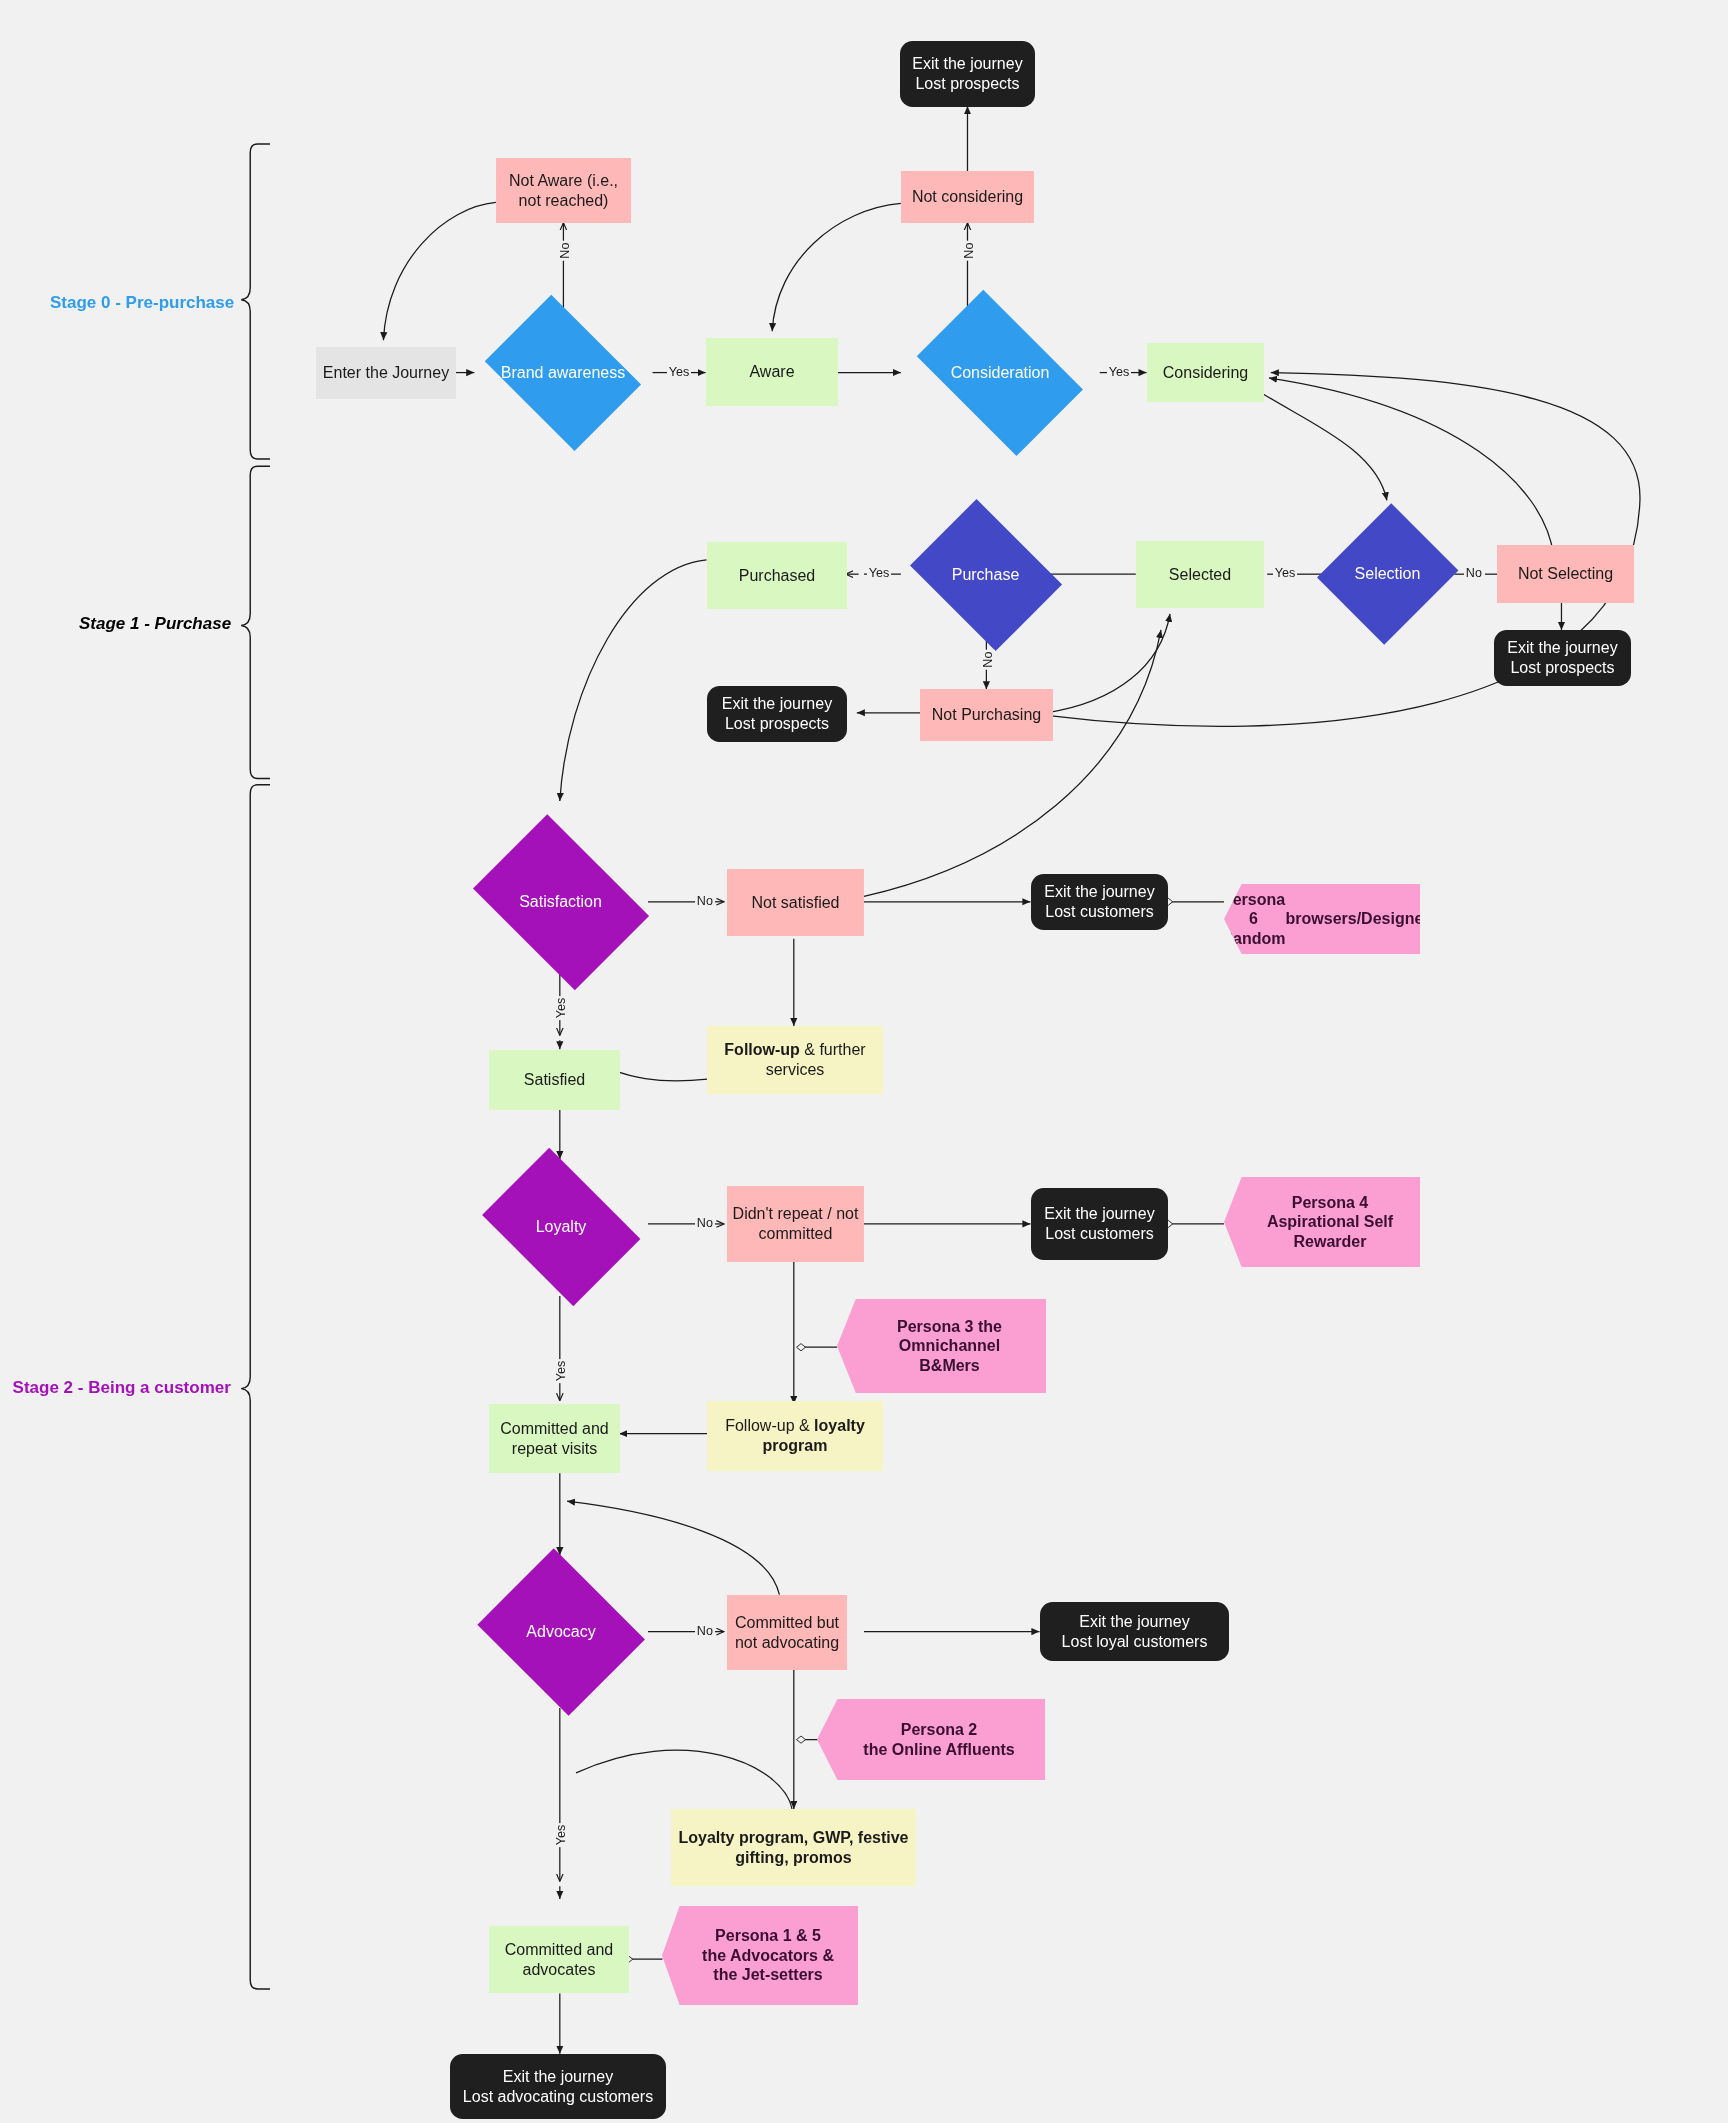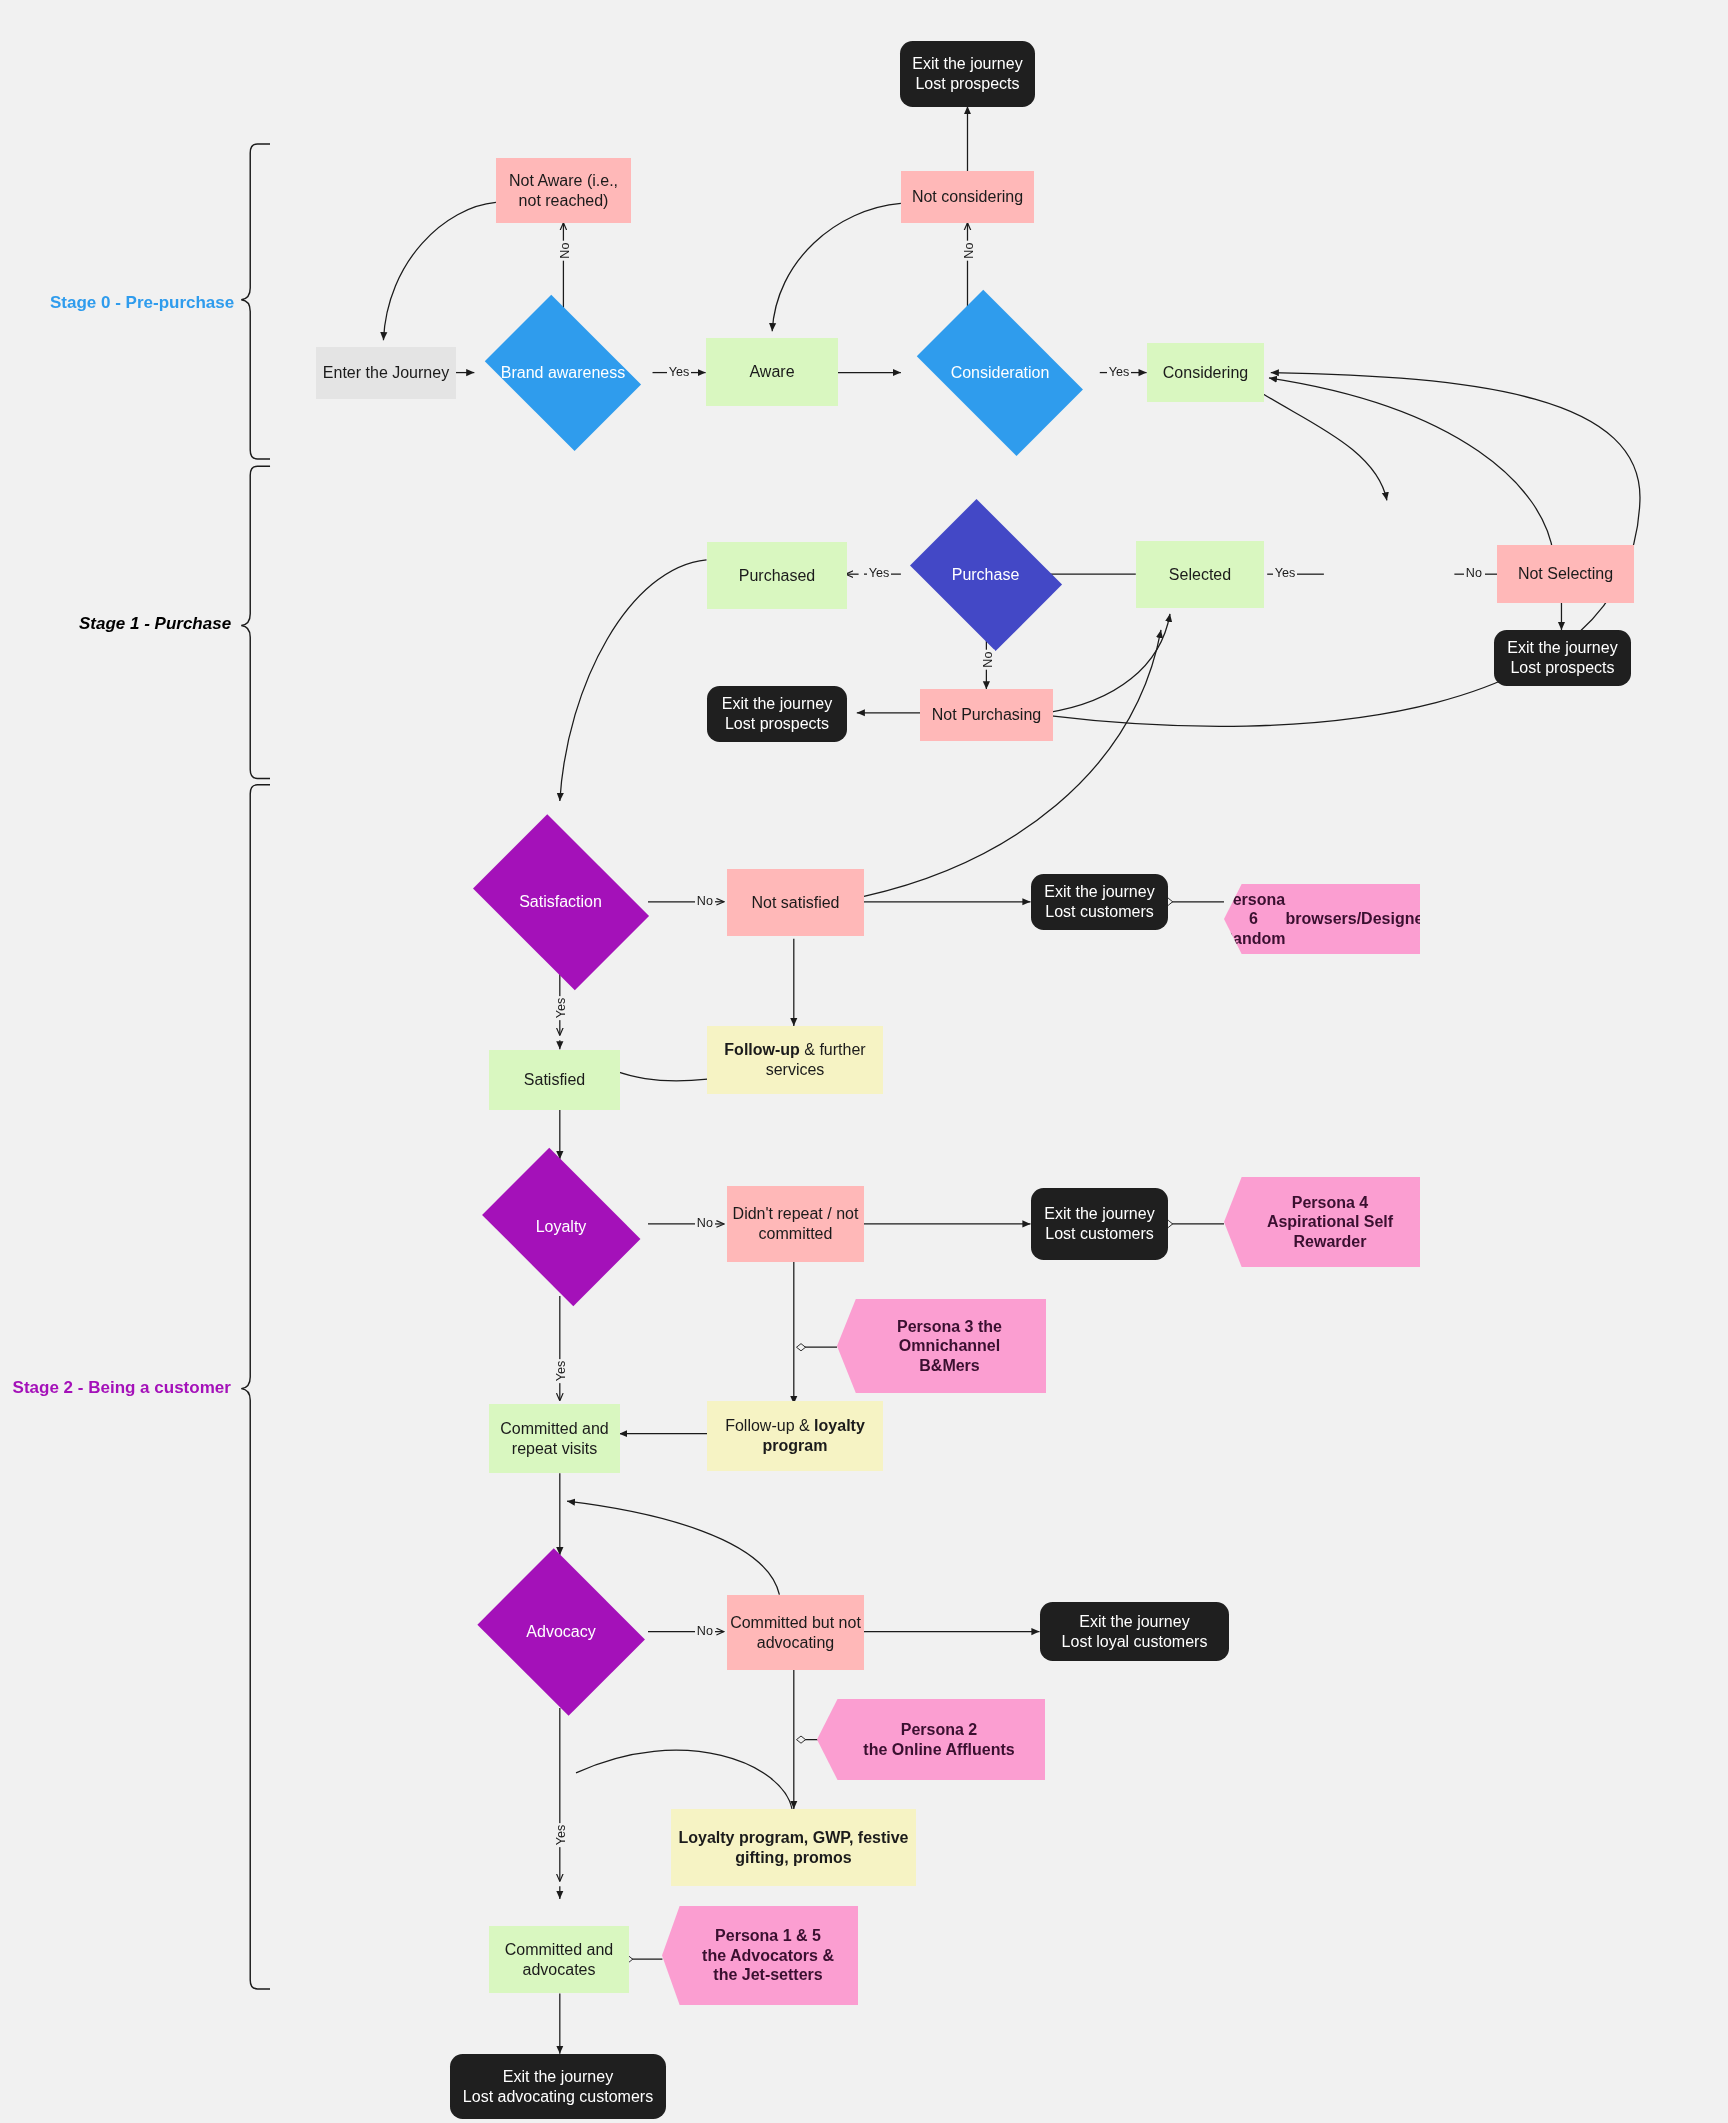--- a/index.html
+++ b/index.html
@@ -178,20 +178,24 @@
 
   <div class="node rect-pink" style="left:901px;top:171px;width:133px;height:52px;">Not considering</div>
 
   <div class="node exit" style="left:900px;top:41px;width:135px;height:66px;flex-direction:column;">
     <span>Exit the journey</span>
     <span>Lost prospects</span>
   </div>
 
   <div class="node rect-green" style="left:1147px;top:343px;width:117px;height:59px;">Considering</div>
 
+  <div class="node diamond dia-indigo" style="left:1320px;top:500px;width:135px;height:148px;">
+    <div class="dshape"></div>
+    <div class="dlabel">Selection</div>
+  </div>
 
   <div class="node rect-pink" style="left:1497px;top:545px;width:137px;height:58px;">Not Selecting</div>
 
   <div class="node exit" style="left:1494px;top:630px;width:137px;height:56px;flex-direction:column;">
     <span>Exit the journey</span>
     <span>Lost prospects</span>
   </div>
 
   <div class="node rect-green" style="left:1136px;top:541px;width:128px;height:67px;">Selected</div>
 
@@ -264,21 +268,21 @@
     <span>
       <span>Follow-up &amp; </span><b class="bold">loyalty program</b>
     </span>
   </div>
 
   <div class="node diamond dia-purple" style="left:470px;top:1555px;width:182px;height:153px;">
     <div class="dshape"></div>
     <div class="dlabel">Advocacy</div>
   </div>
 
-  <div class="node rect-pink" style="left:727px;top:1595px;width:137px;height:75px;">Committed but not advocating</div>
+  <div class="node rect-pink" style="left:727px;top:1595px;width:120px;height:75px;">Committed but not advocating</div>
 
   <div class="node exit" style="left:1040px;top:1602px;width:189px;height:59px;flex-direction:column;">
     <span>Exit the journey</span>
     <span>Lost loyal customers</span>
   </div>
 
   <div class="node persona" style="left:817px;top:1699px;width:228px;height:81px;flex-direction:column;">
     <span>Persona 2</span>
     <span>the Online Affluents</span>
   </div>

